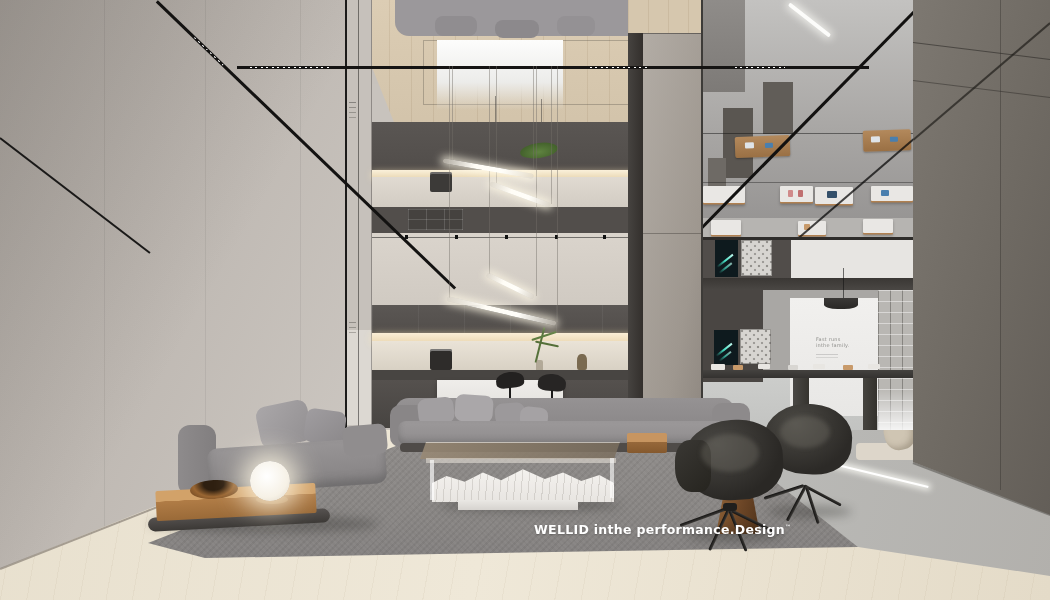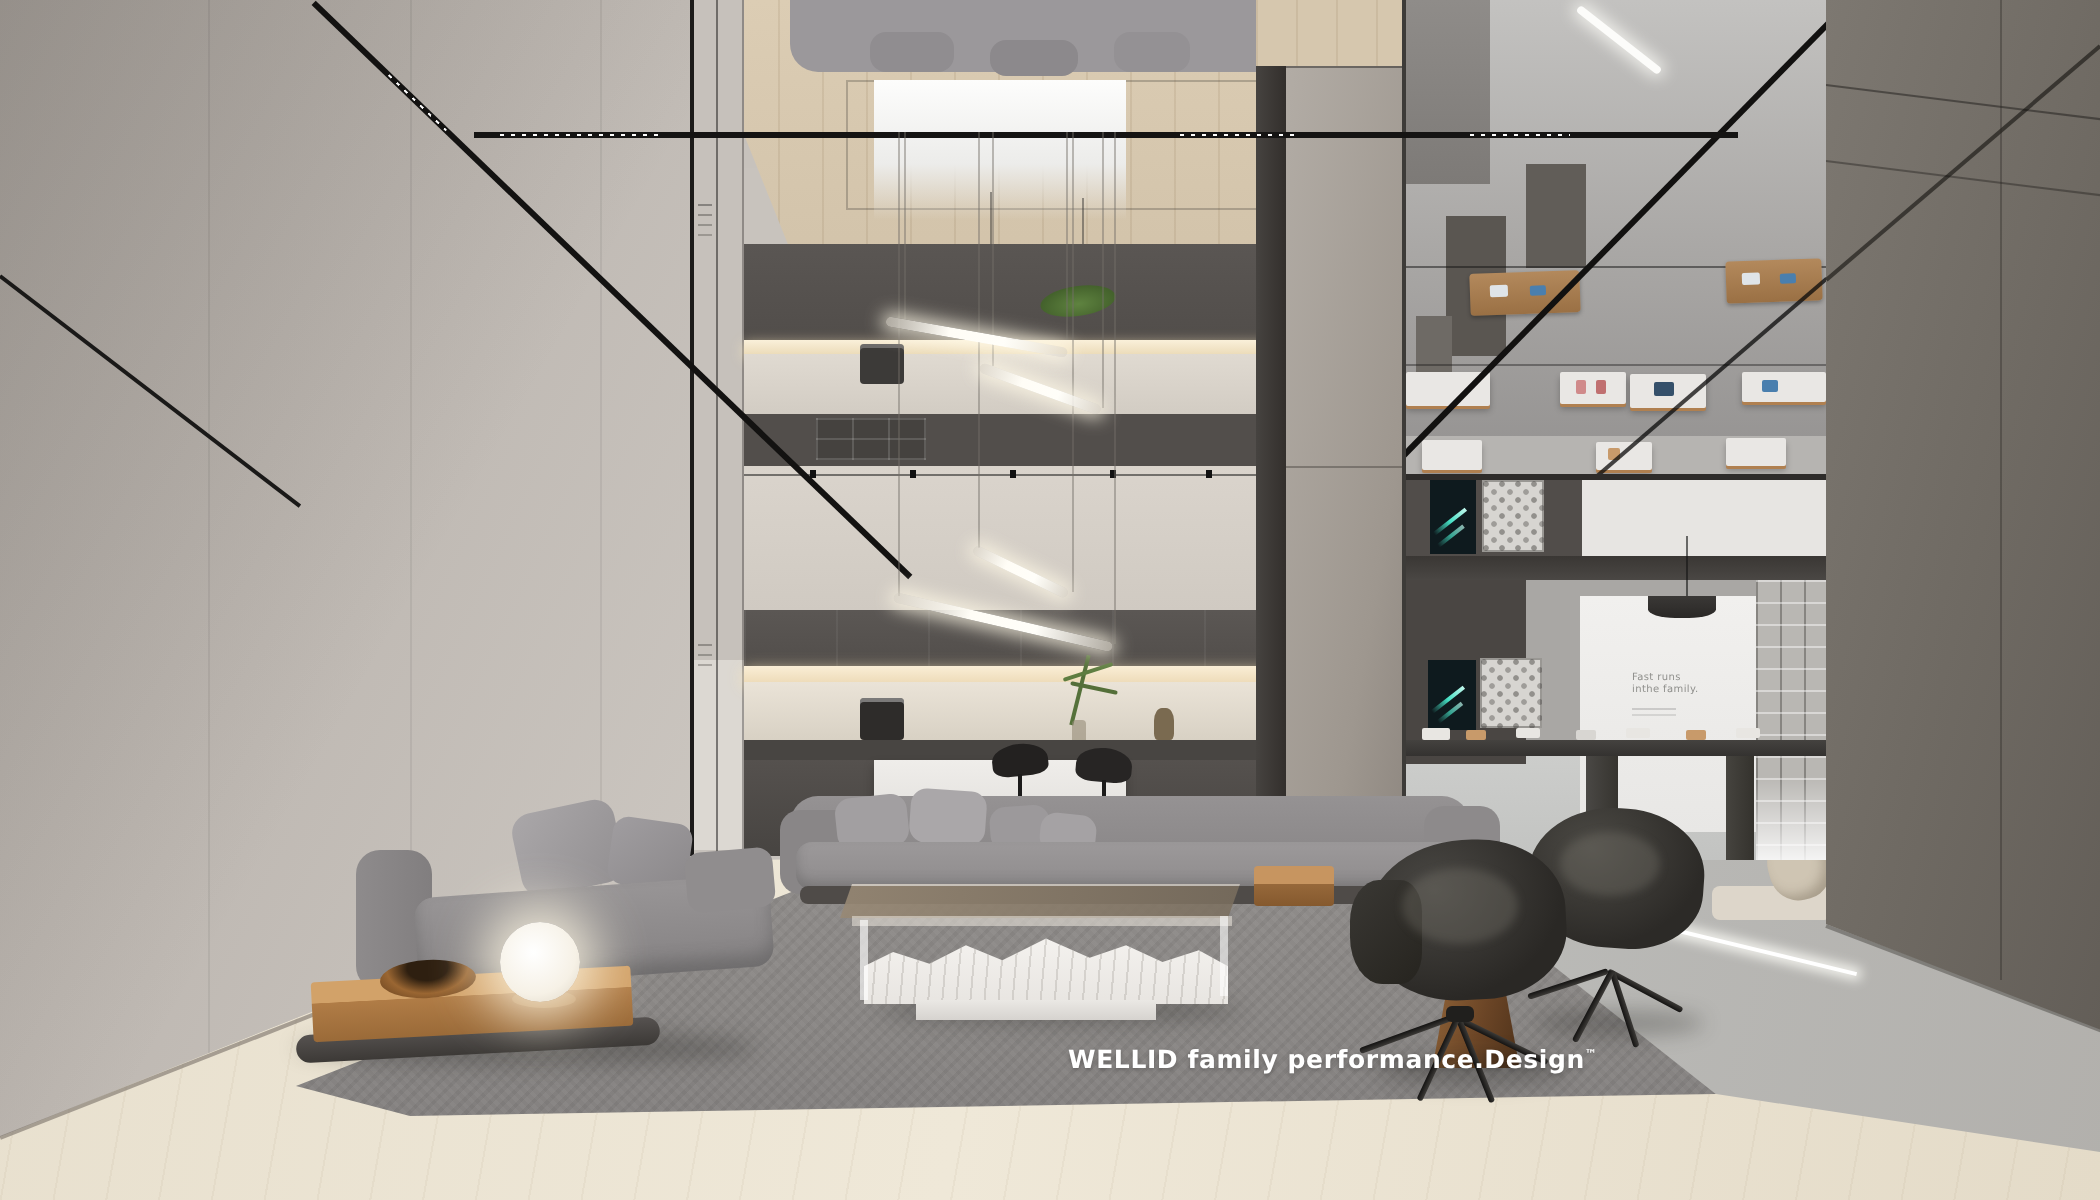--- a/index.html
+++ b/index.html
@@ -313,16 +313,16 @@
     <div class="a" style="left:0;top:28px;width:36px;height:52px;background:linear-gradient(135deg,#3a3834,#26241f);border-radius:40% 30% 30% 45%;"></div>
     <div class="a" style="left:26px;top:22px;width:58px;height:38px;background:rgba(125,120,112,.32);border-radius:50%;filter:blur(2px);"></div>
     <span class="leg" style="left:52px;top:95px;width:52px;transform:rotate(26deg);"></span>
     <span class="leg" style="left:54px;top:95px;width:46px;transform:rotate(68deg);"></span>
     <span class="leg" style="left:54px;top:95px;width:46px;transform:rotate(115deg);"></span>
     <span class="leg" style="left:52px;top:95px;width:50px;transform:rotate(160deg);"></span>
     <div class="a" style="left:48px;top:91px;width:14px;height:8px;background:#201f1d;border-radius:3px;"></div>
   </div>
 
   <div class="a watermark" style="left:534px;top:522px;">
-    <span>WELLID family performance.Design</span><sup>™</sup>
+    <span>WELLID inthe performance.Design</span><sup>™</sup>
   </div>
 
 </div>
 
 </body></html>

